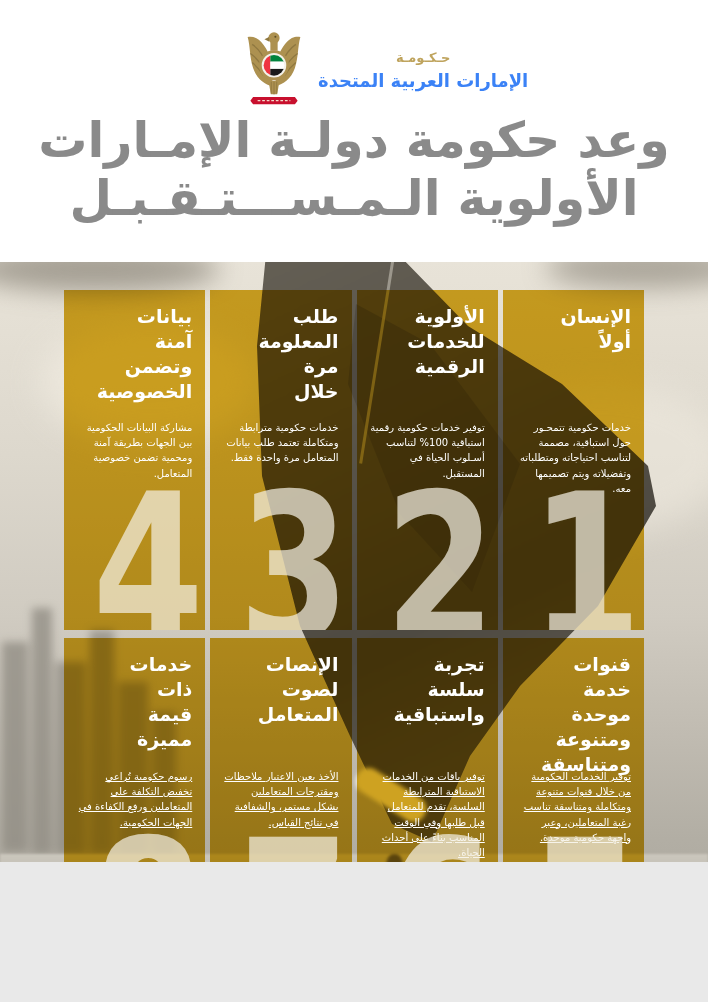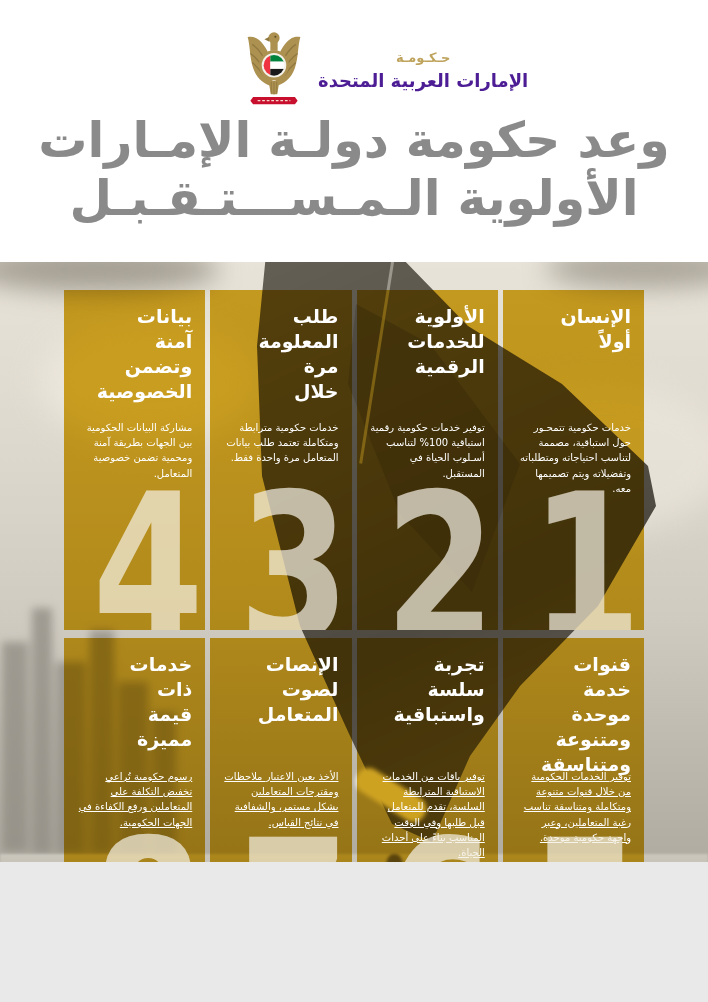--- a/index.html
+++ b/index.html
@@ -6,21 +6,21 @@
   .poster{
     position:relative;width:708px;height:862px;overflow:hidden;background:#ffffff;
     font-family:"DejaVu Sans",sans-serif;direction:rtl;margin:0 auto;
   }
   
   .header{position:absolute;top:28px;left:0;width:708px;height:84px;}
   .header-inner{position:absolute;left:244px;top:0;display:flex;direction:ltr;align-items:center;}
   .emblem{width:60px;height:80px;flex:0 0 auto;}
   .logo-text{margin-left:14px;text-align:right;direction:rtl;margin-top:4px;}
   .logo-line1{font-size:13px;letter-spacing:2px;color:#bfa45e;font-weight:bold;text-align:center;}
-  .logo-line2{font-size:18px;color:#4c1d95;font-weight:bold;margin-top:5px;white-space:nowrap;}
+  .logo-line2{font-size:18px;color:#3b82f6;font-weight:bold;margin-top:5px;white-space:nowrap;}
   
   .main-title{position:absolute;top:112px;left:0;width:708px;text-align:center;
     color:#8a8a8a;font-weight:bold;font-size:49px;line-height:1.18;}
   
   .photo{position:absolute;left:0;top:262px;width:708px;height:740px;overflow:hidden;
     background:linear-gradient(180deg,#e8e3d8 0%,#ddd8cd 26%,#d0cbc1 48%,#c0bbb1 64%,#b2aea4 78%,#aba79d 92%,#a09c92 100%);}
   .cloud{position:absolute;border-radius:50%;filter:blur(16px);}
   .cloud.c1{left:40px;top:60px;width:220px;height:120px;background:#f1ecе1;background:#f1ece1;opacity:.7;}
   .cloud.c2{left:470px;top:120px;width:260px;height:150px;background:#eee9de;opacity:.6;}
   .trees{position:absolute;background:#6e685c;border-radius:50%;filter:blur(13px);}

